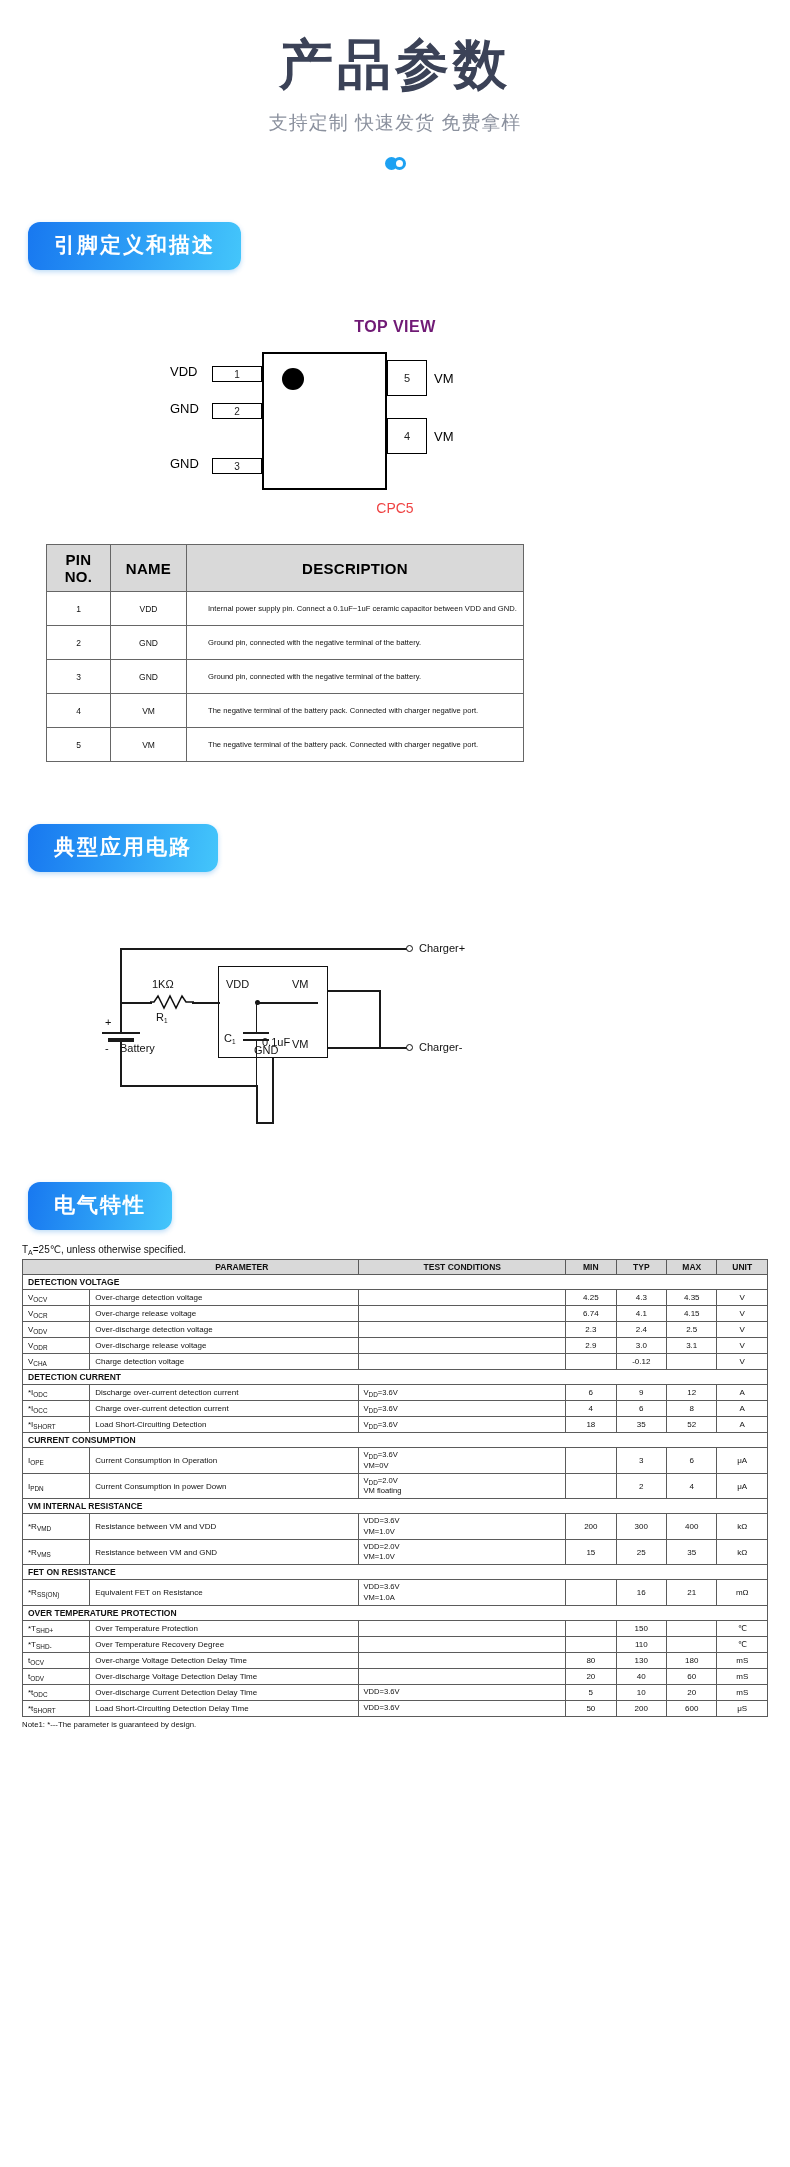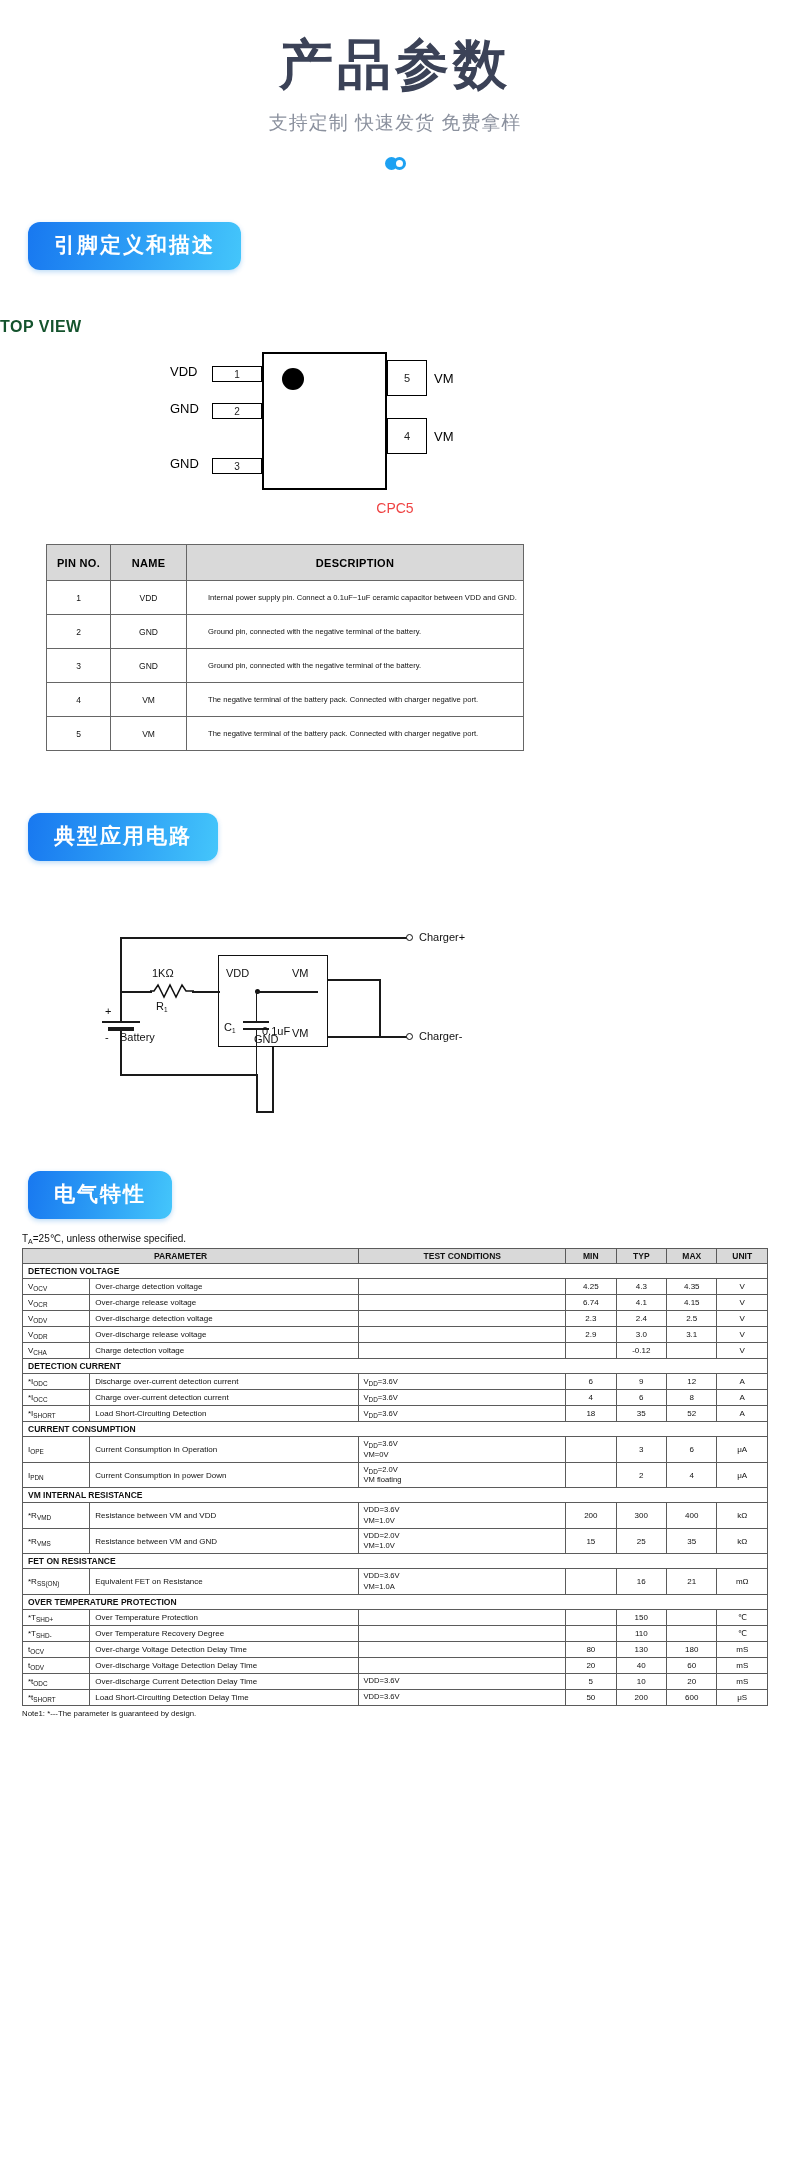--- a/index.html
+++ b/index.html
@@ -61,22 +61,22 @@
     font-size: 21px;
     font-weight: 700;
     letter-spacing: 2px;
     box-shadow: 0 2px 5px rgba(40,140,230,.30);
   }
 
   
   .topview-block { position: relative; height: 210px; margin-top: 48px; }
   .tv-title {
     position: absolute; left: 0; right: 0; top: 0;
-    text-align: left;
-    font-size: 16px; font-weight: 700; color: #14532d;
+    text-align: center;
+    font-size: 16px; font-weight: 700; color: #701a75;
     letter-spacing: .5px;
   }
   .chip-body {
     position: absolute;
     left: 262px; top: 34px;
     width: 125px; height: 138px;
     border: 2px solid #000;
     background: #fff;
   }
   .chip-dot {
@@ -113,21 +113,21 @@
     margin: 16px auto 0 46px;
     border-collapse: collapse;
     table-layout: fixed;
   }
   .pin-table th, .pin-table td {
     border: 1px solid #666;
     padding: 6px 6px;
   }
   .pin-table thead th {
     background: #d9d9d9;
-    font-size: 11px;
+    font-size: 15px;
     font-weight: 700;
     color: #000;
     text-align: center;
     height: 36px;
     letter-spacing: .3px;
   }
   .pin-table tbody td { height: 34px; font-size: 7.6px; color: #111; }
   .pin-table td.c { text-align: center; font-size: 8.5px; }
   .pin-table td.d { text-align: left; padding-left: 21px; }
   .col-no { width: 64px; }
@@ -358,21 +358,21 @@
   </div>
 
   <div class="ec-note">
     <span>T</span><sub>A</sub><span>=25℃, unless otherwise specified.</span>
   </div>
 
   <table class="ec-table">
     <thead>
       <tr>
         <th class="w-sym" style="border-right: none;"></th>
-        <th class="w-par" colspan="1" style="border-left: none; text-align: center; padding-right: 90px;">PARAMETER</th>
+        <th class="w-par" colspan="1" style="border-left: none; text-align: right; padding-right: 90px;">PARAMETER</th>
         <th class="w-cond">TEST CONDITIONS</th>
         <th class="w-n">MIN</th>
         <th class="w-n">TYP</th>
         <th class="w-n">MAX</th>
         <th class="w-u">UNIT</th>
       </tr>
     </thead>
     <tbody>
         <tr class="grp">
           <td colspan="7">DETECTION VOLTAGE</td>

